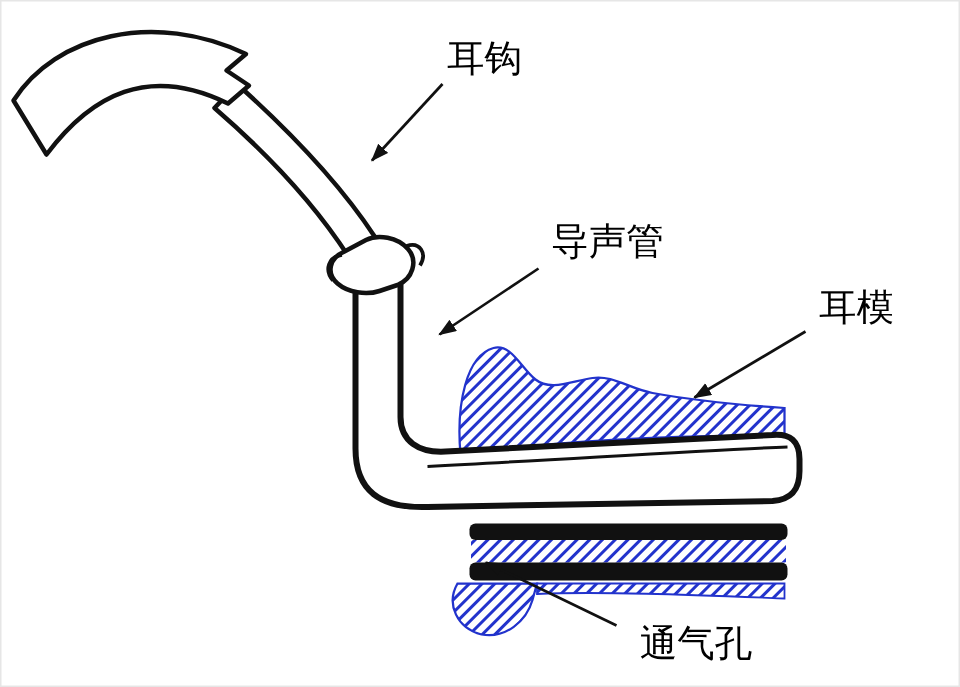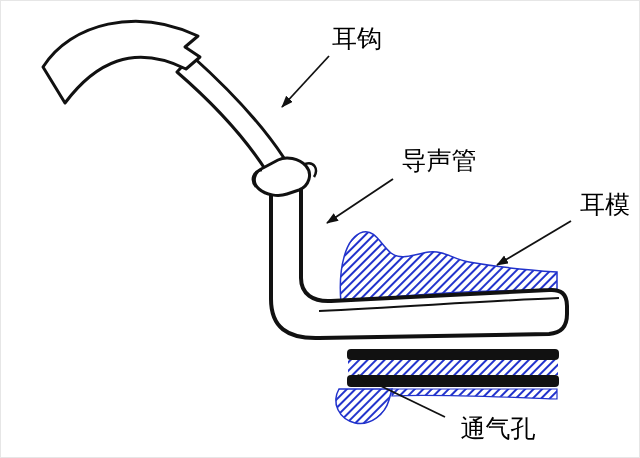--- a/index.html
+++ b/index.html
@@ -4,21 +4,20 @@
 <style>
   html,body{margin:0;padding:0;background:#fff;}
   .stage{
     position:relative;
     width:640px;height:458px;
     background:#ffffff;
     border:1px solid #e6e6e6;
     box-sizing:border-box;
     overflow:hidden;
     font-family:"Liberation Serif","DejaVu Serif",serif;
-    padding-left:34px;
   }
   svg{display:block;}
   text.diagram-label{
     font-family:"Liberation Serif","DejaVu Serif",serif;
     font-size:25px;
     fill:#000000;
   }
 </style>
 </head>
 <body>

